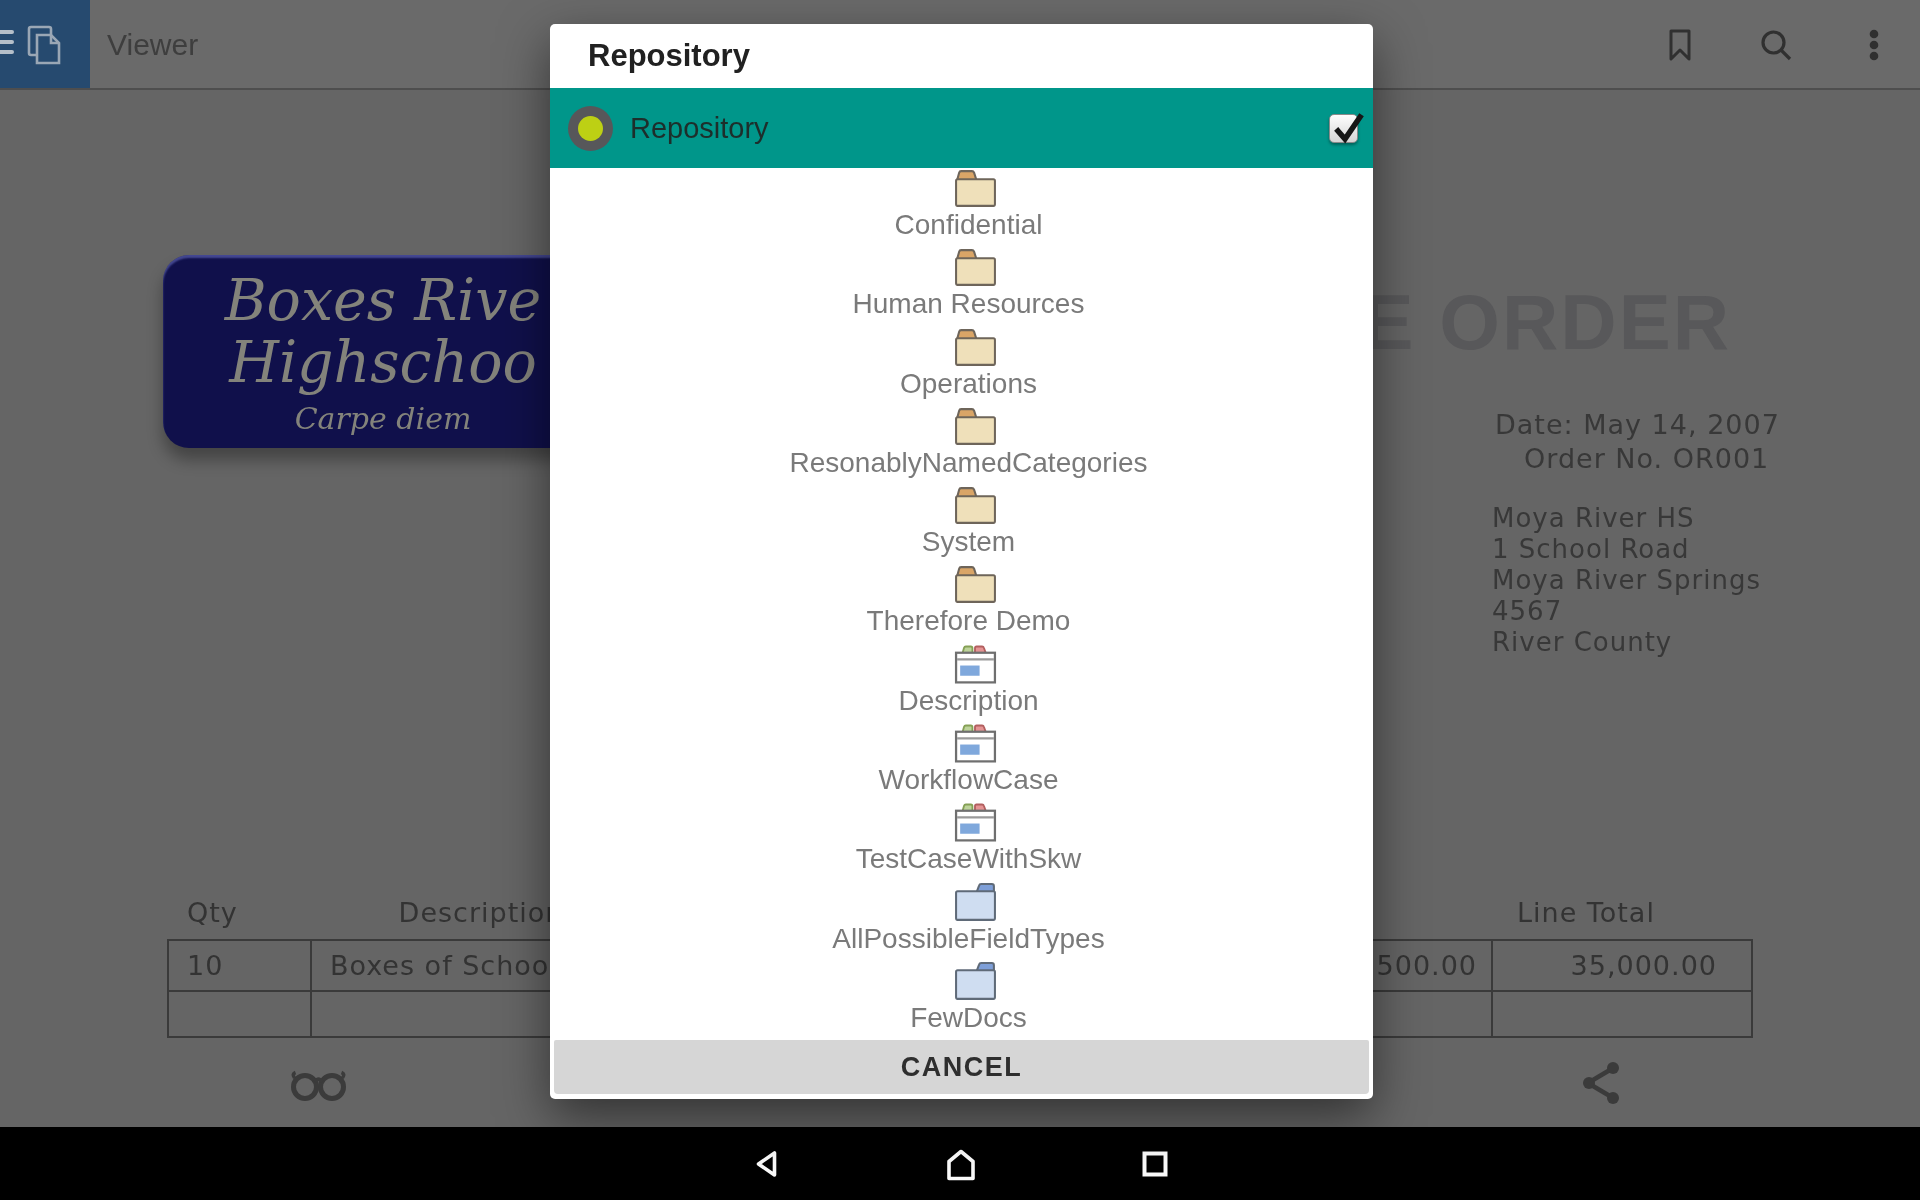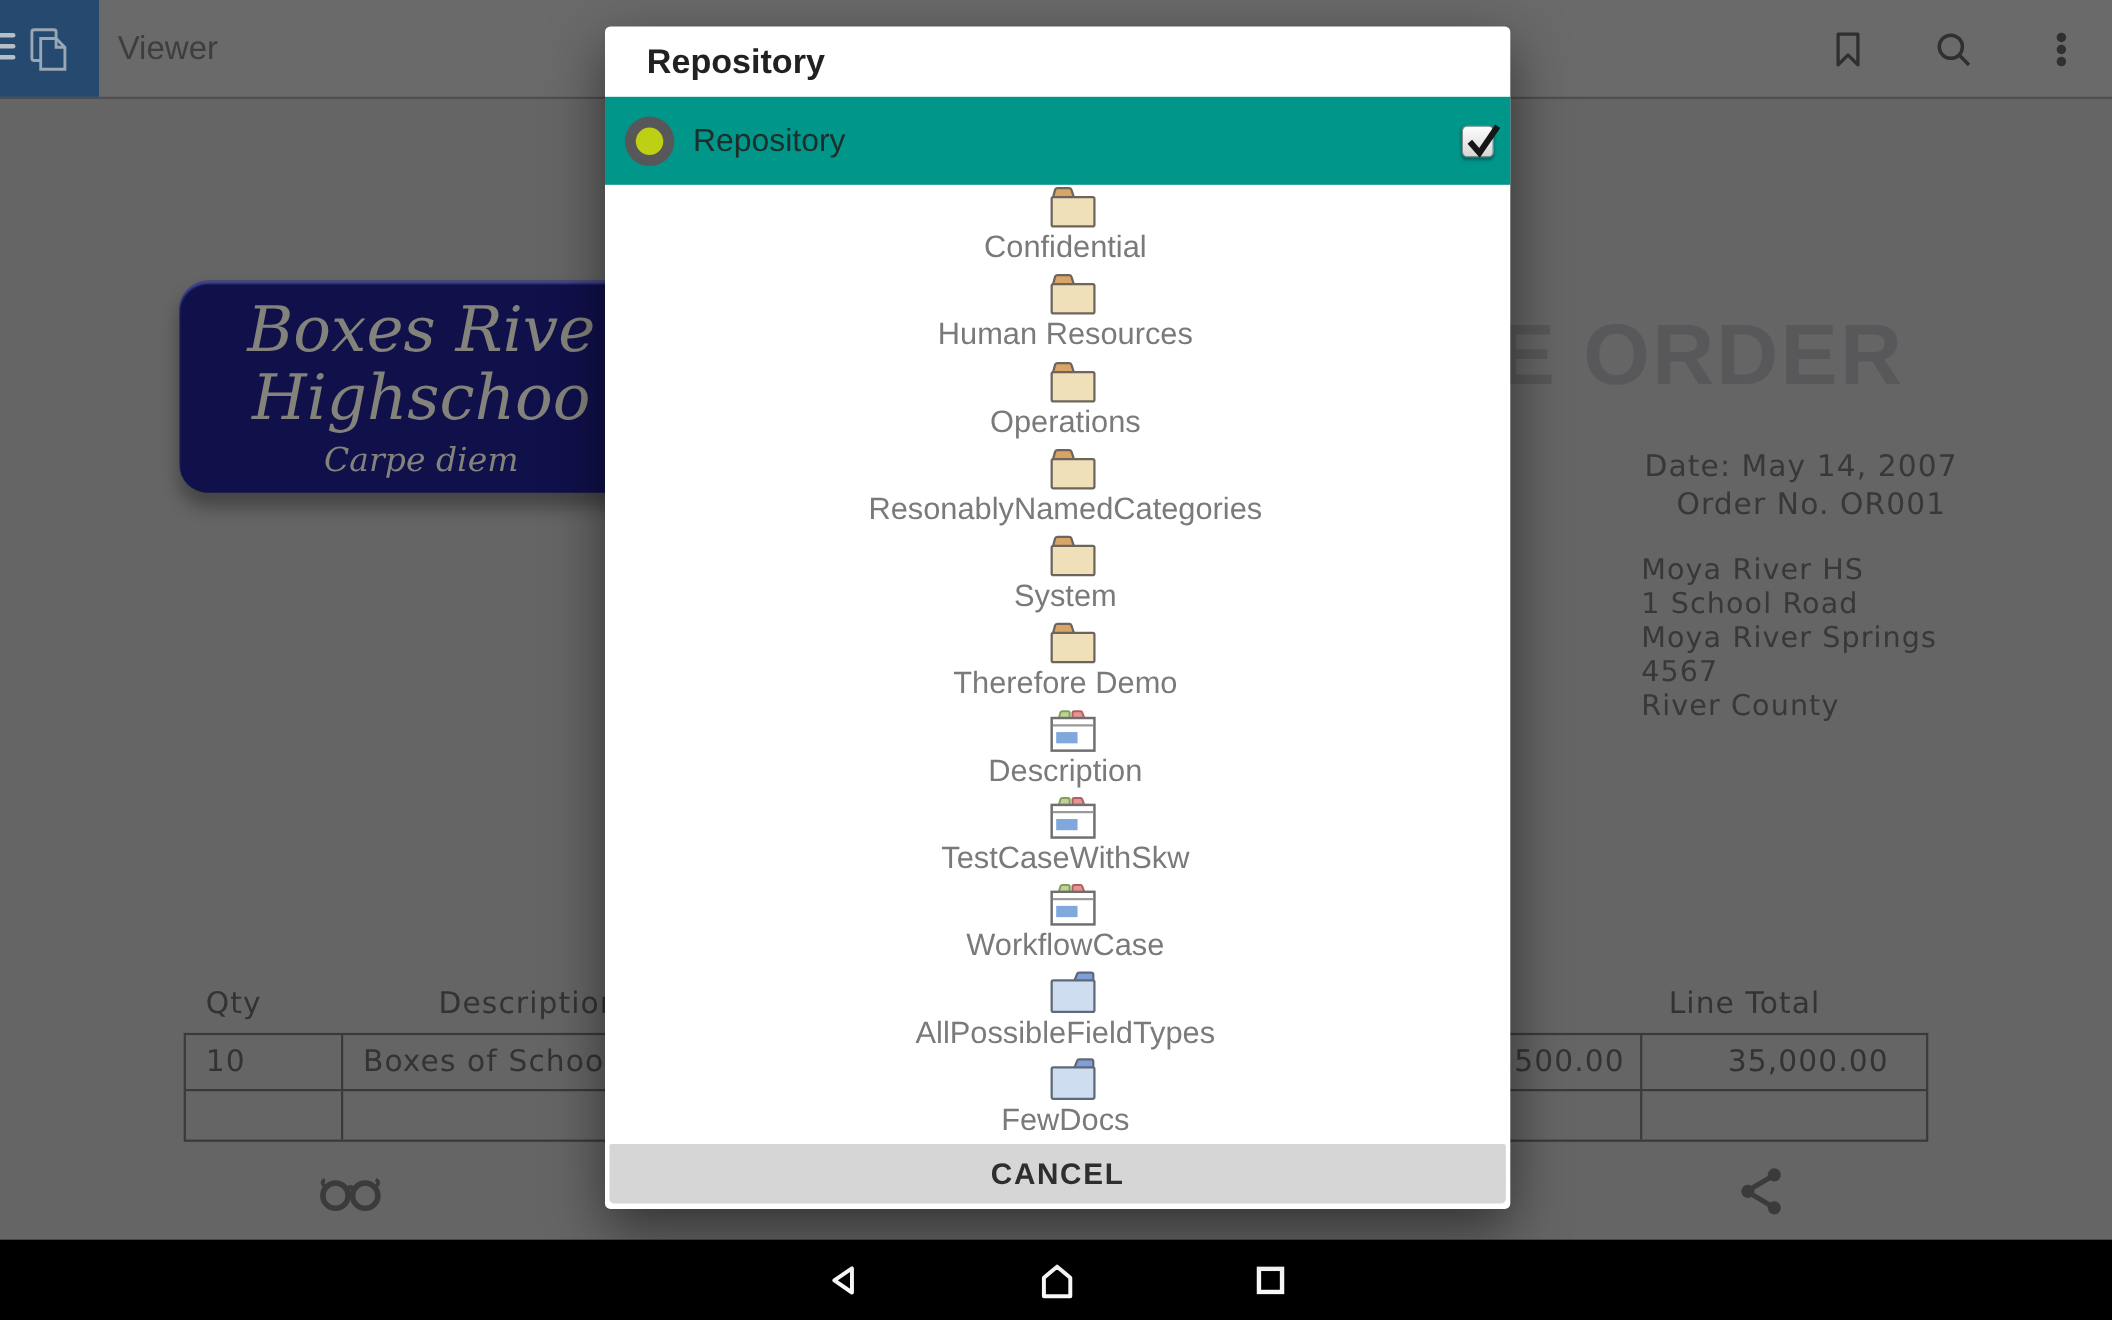--- a/index.html
+++ b/index.html
@@ -257,27 +257,27 @@
     <div class="dlg-item">
       <svg class="li-icon" viewBox="0 0 44 40">
           <use href="#sym-case"></use>
         </svg>
       <span class="li-label">Description</span>
     </div>
     <div class="dlg-item">
       <svg class="li-icon" viewBox="0 0 44 40">
           <use href="#sym-case"></use>
         </svg>
+      <span class="li-label">WorkflowCase</span>
+    </div>
+    <div class="dlg-item">
+      <svg class="li-icon" viewBox="0 0 44 40">
+          <use href="#sym-case"></use>
+        </svg>
       <span class="li-label">TestCaseWithSkw</span>
-    </div>
-    <div class="dlg-item">
-      <svg class="li-icon" viewBox="0 0 44 40">
-          <use href="#sym-case"></use>
-        </svg>
-      <span class="li-label">WorkflowCase</span>
     </div>
     <div class="dlg-item">
       <svg class="li-icon" viewBox="0 0 44 40">
           <use href="#sym-folder-blue"></use>
         </svg>
       <span class="li-label">AllPossibleFieldTypes</span>
     </div>
     <div class="dlg-item">
       <svg class="li-icon" viewBox="0 0 44 40">
           <use href="#sym-folder-blue"></use>

